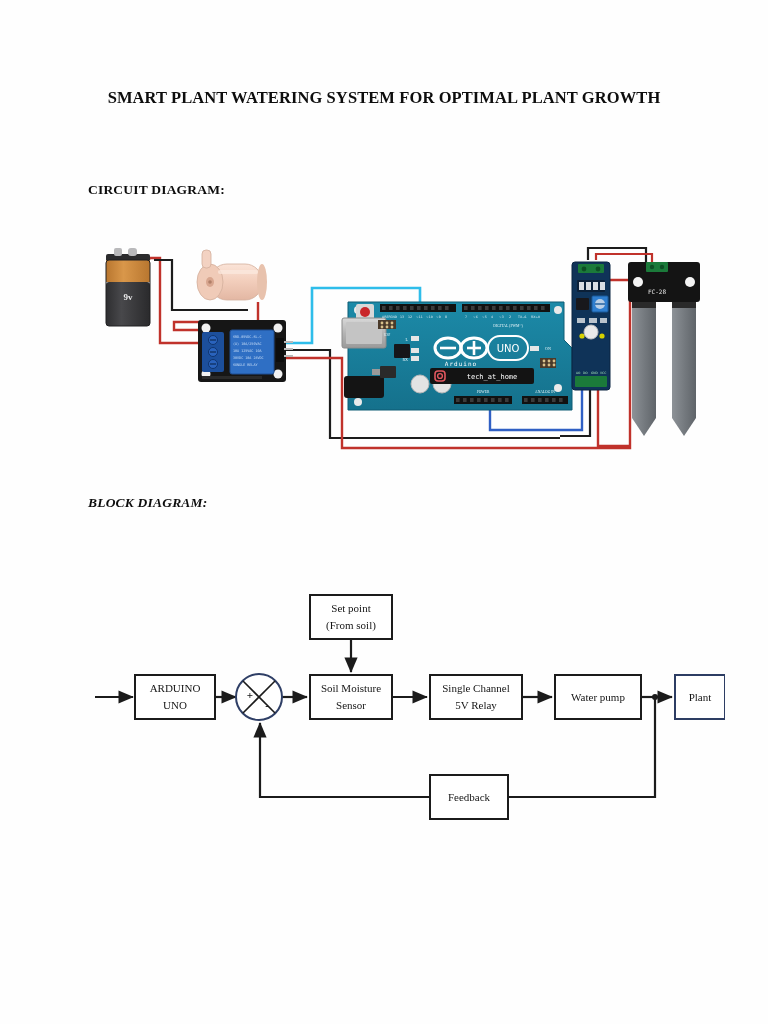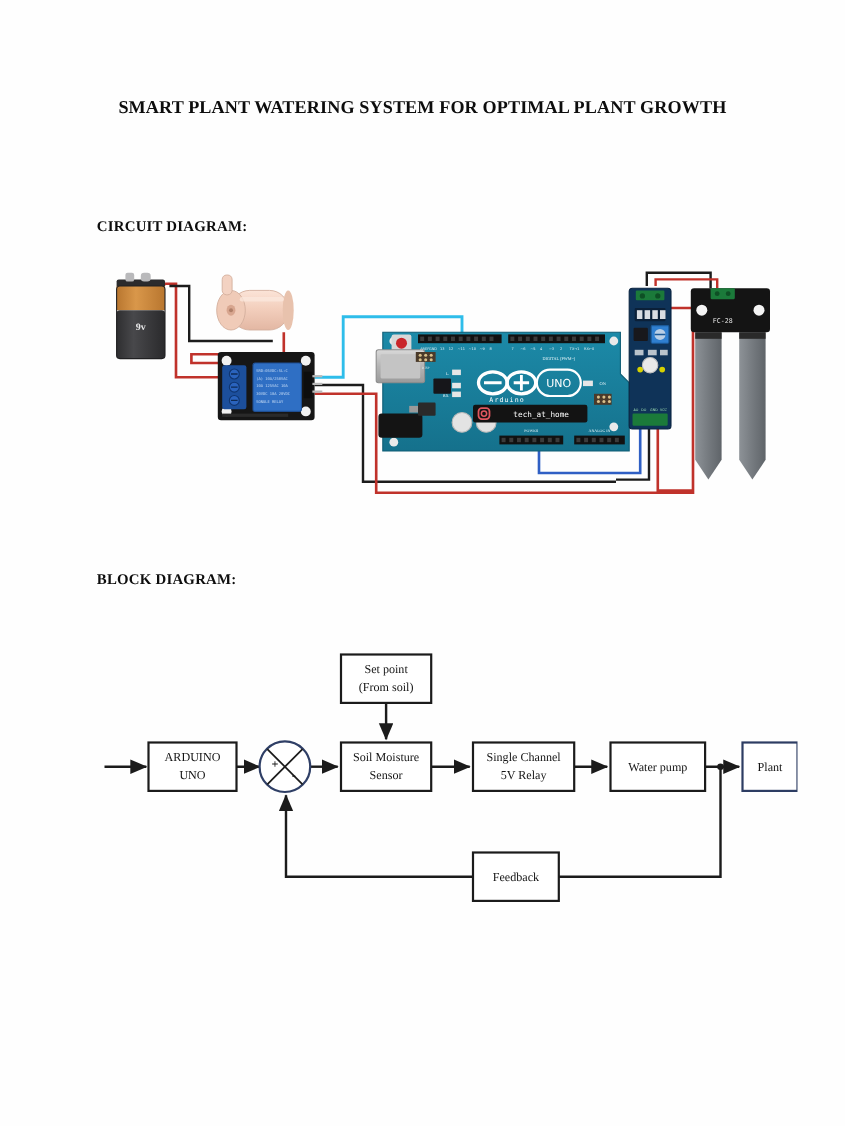--- a/index.html
+++ b/index.html
@@ -35,22 +35,22 @@
     color: #0d0d0d;
   }
 
   .section-label {
     position: absolute;
     font-size: 13.5px;
     font-weight: bold;
     letter-spacing: 0.2px;
     color: #0d0d0d;
   }
-  #lbl-circuit { left: 88px; top: 182px; margin-top: 16px; }
-  #lbl-block   { left: 88px; top: 519px; }
+  #lbl-circuit { left: 88px; top: 182px; }
+  #lbl-block   { left: 88px; top: 495px; font-style: italic; }
 
   
   .circuit {
     position: absolute;
     left: 90px;
     top: 240px;
     width: 620px;
     height: 255px;
     text-decoration: underline;
   }

